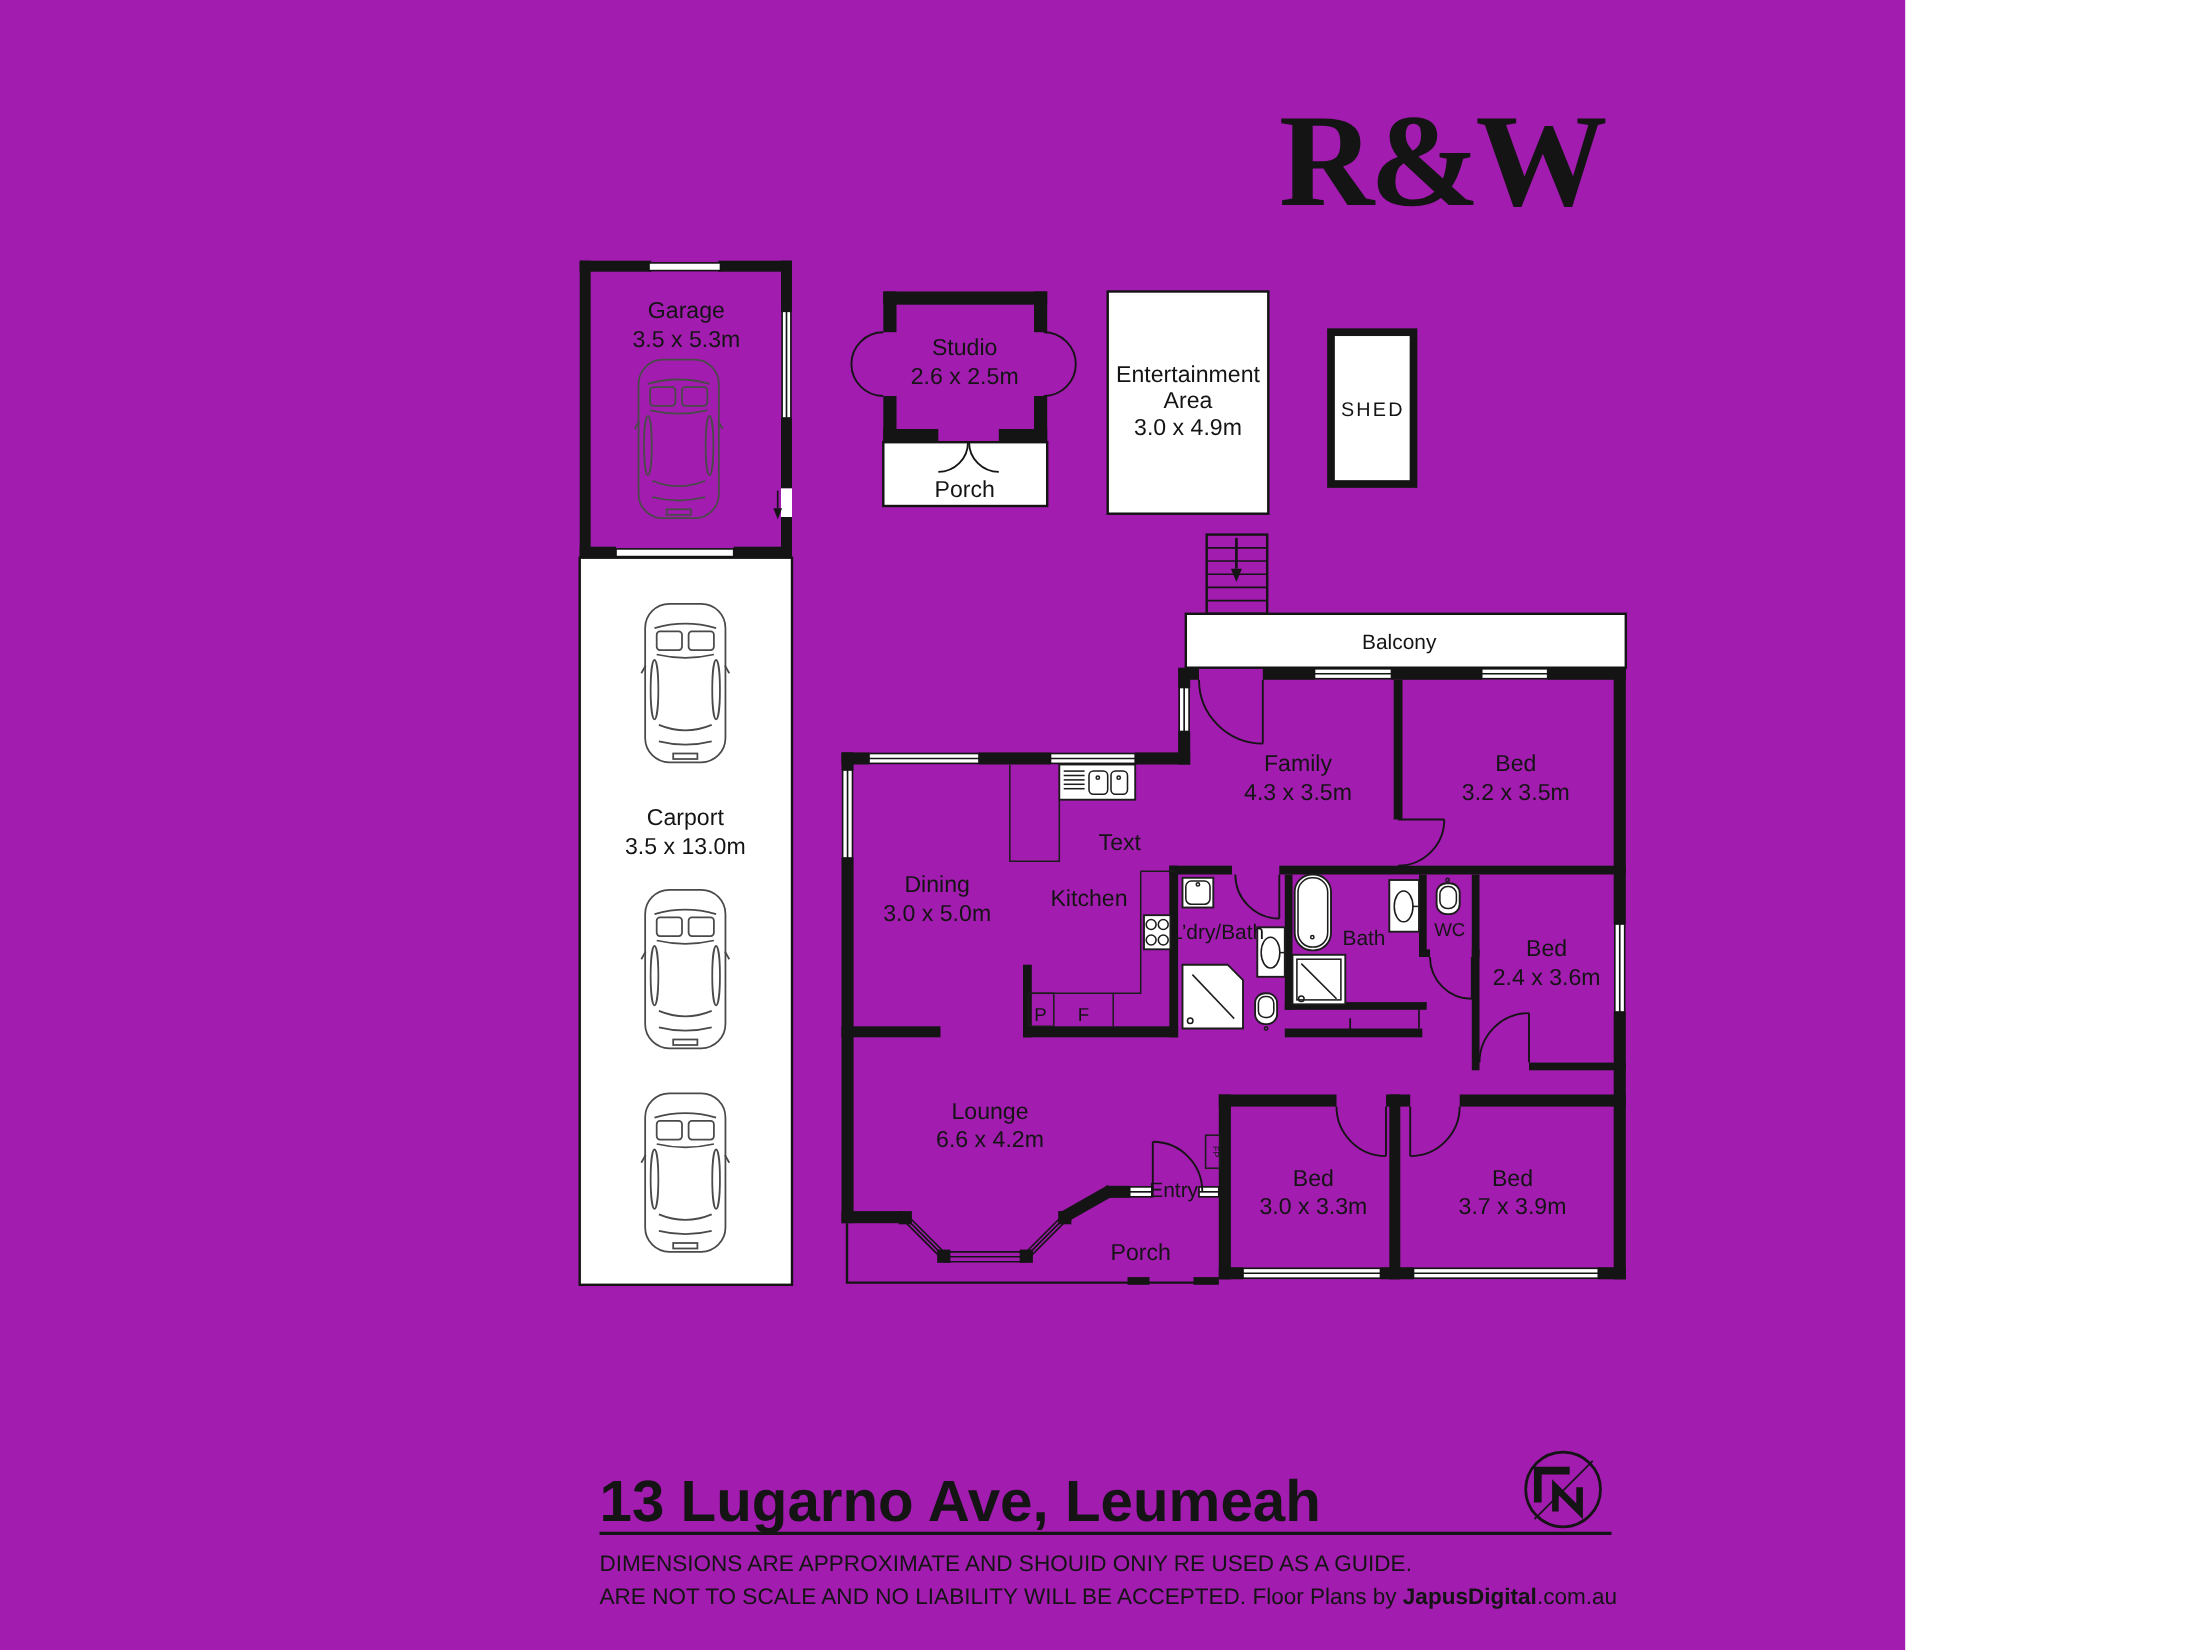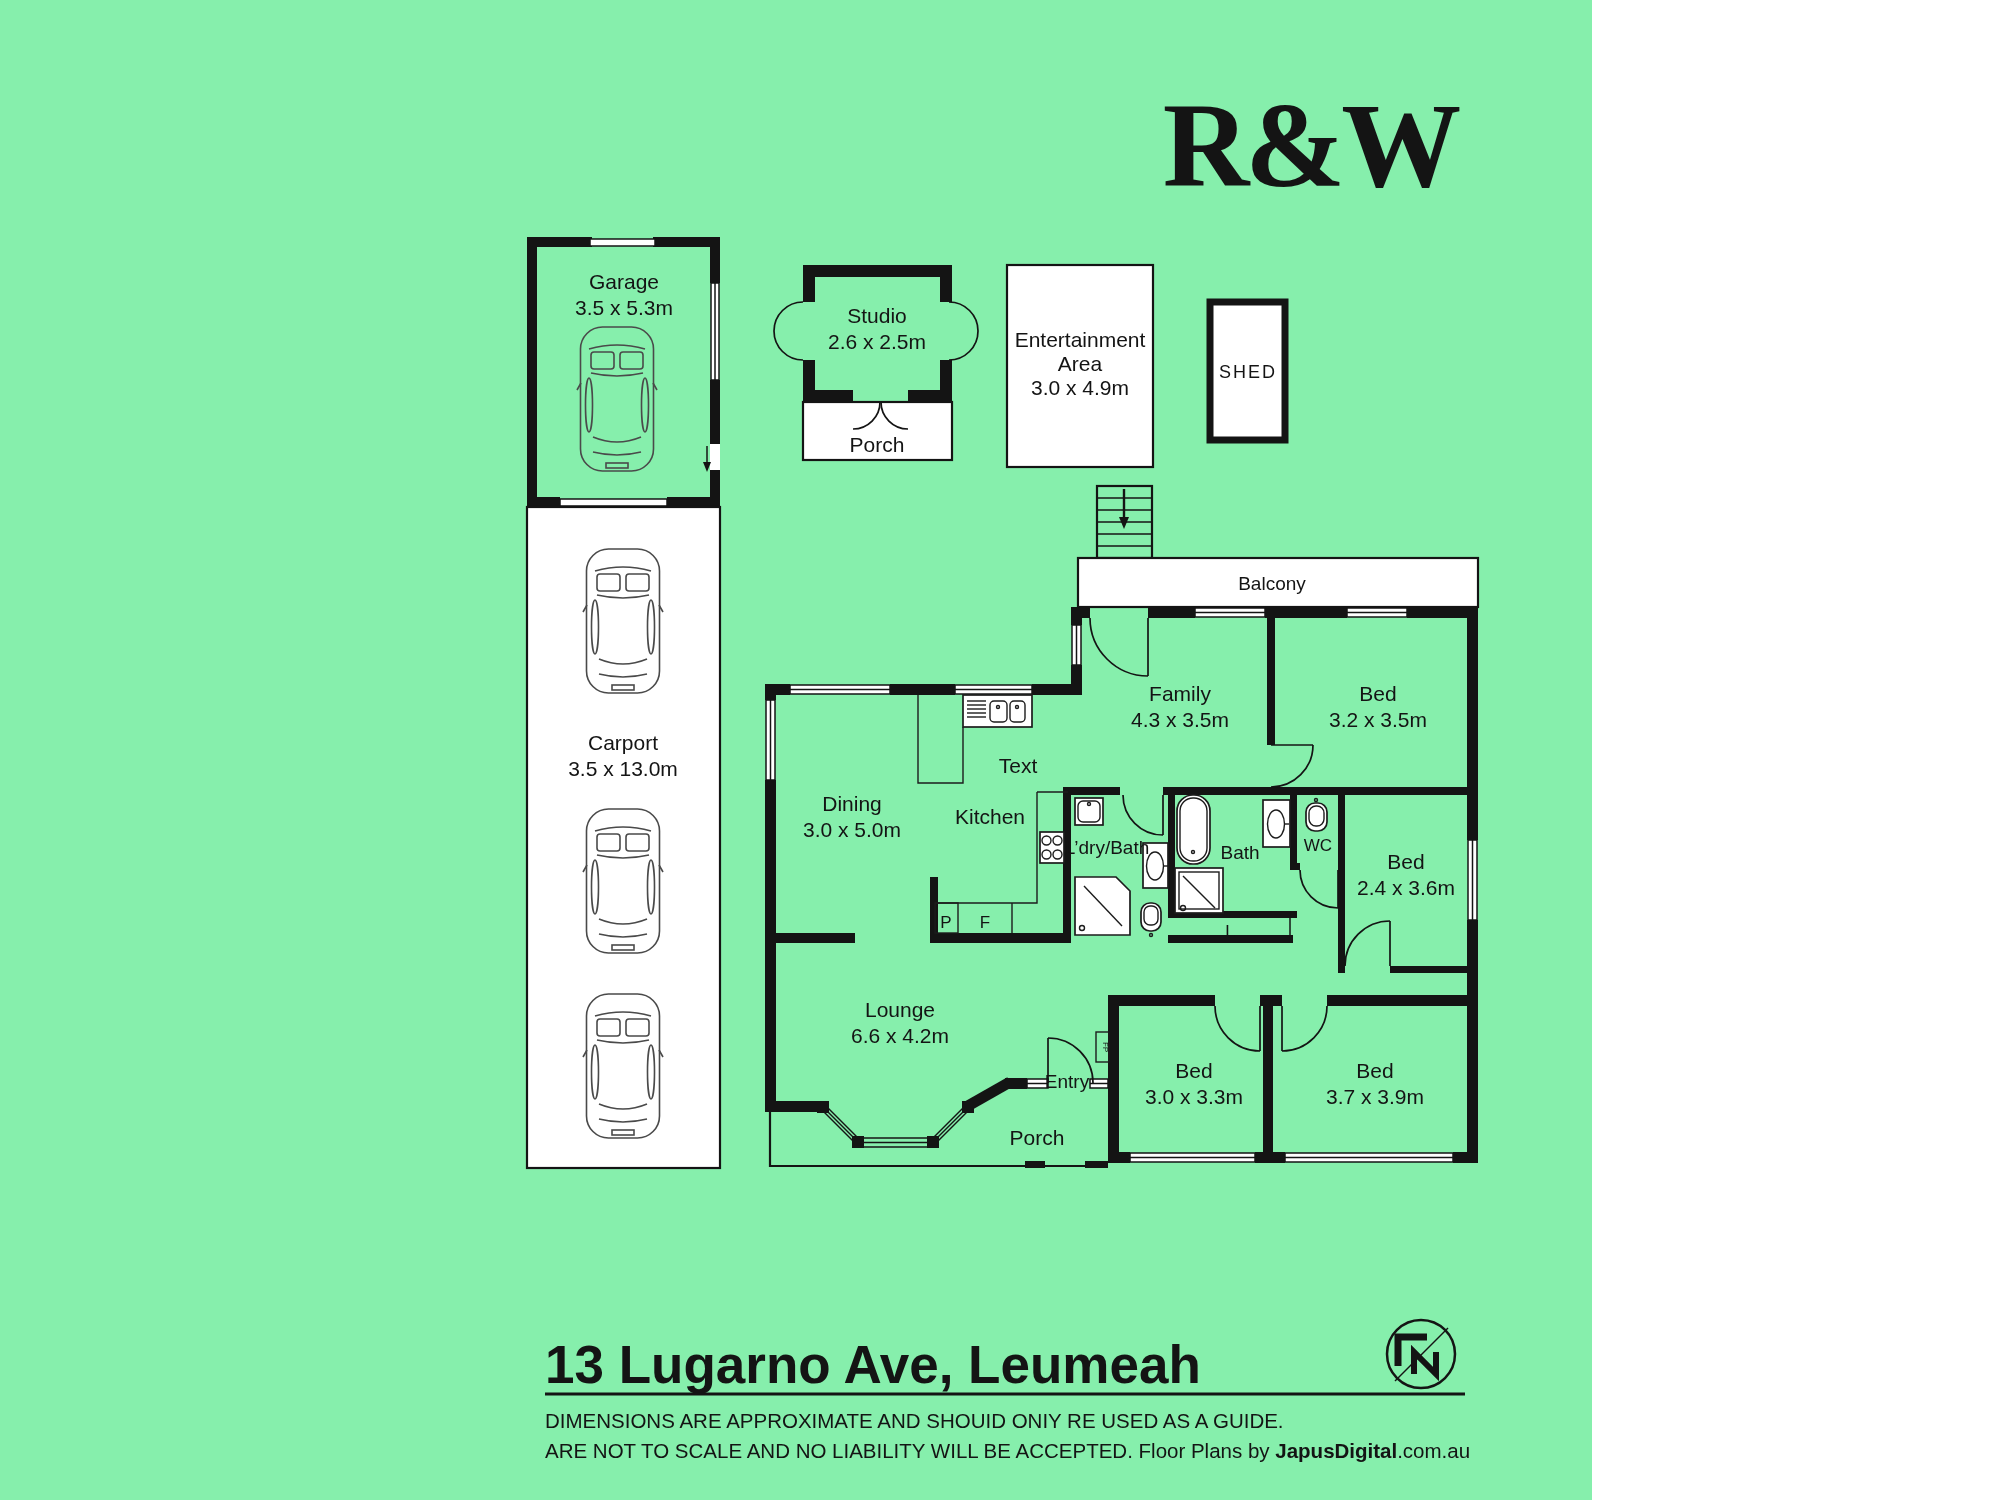--- a/index.html
+++ b/index.html
@@ -1,16 +1,16 @@
 <!DOCTYPE html>
 <html><head>
 <meta charset="utf-8">
 <style>
   html,body{margin:0;padding:0;background:#fff;}
-  #canvas{position:relative;width:1592px;height:1500px;background:#86efac;overflow:hidden;}
+  #canvas{position:relative;width:1732px;height:1500px;background:#a21caf;overflow:hidden;}
   svg{display:block;}
   .wall{fill:#141414;}
   .thinf{fill:#fff;stroke:#141414;stroke-width:2.2;}
   .shedwall{fill:#fff;stroke:#141414;stroke-width:7;}
   .win{fill:#fff;stroke:#141414;stroke-width:1.5;}
   .wline{stroke:#141414;stroke-width:1.5;fill:none;}
   .door{fill:none;stroke:#141414;stroke-width:1.7;}
   .fx{fill:#fff;stroke:#1c1c1c;stroke-width:1.7;}
   .fxl{fill:none;stroke:#1c1c1c;stroke-width:1.4;}
   .carline{fill:none;stroke:#4a4a4a;stroke-width:1.6;}

